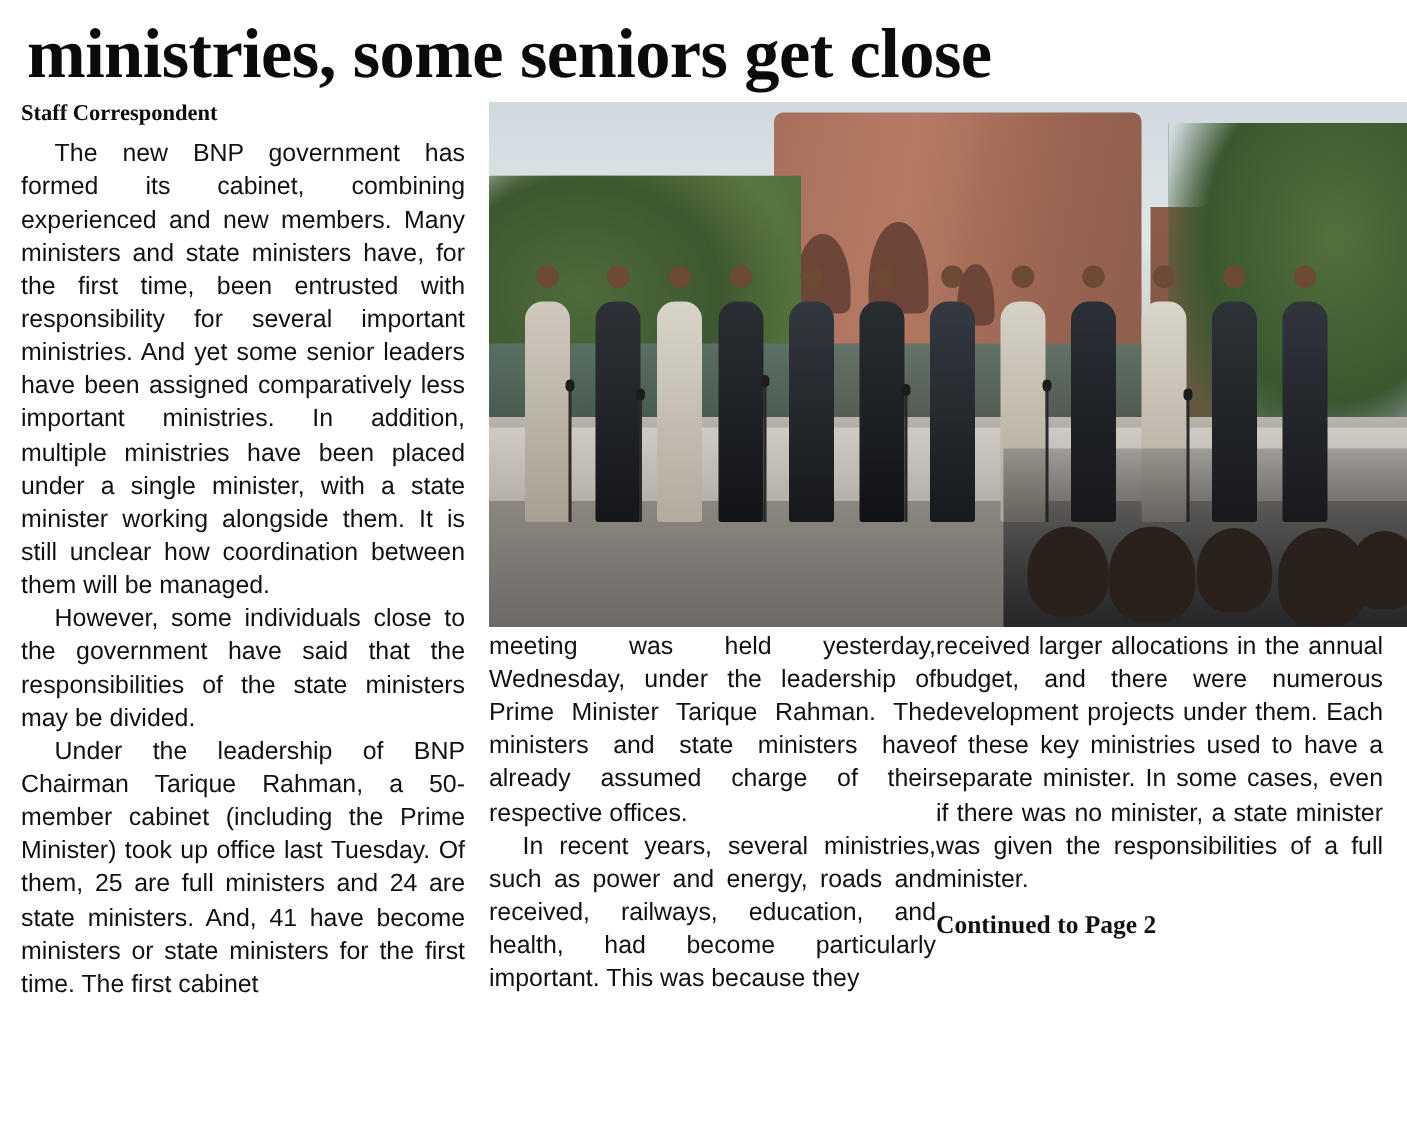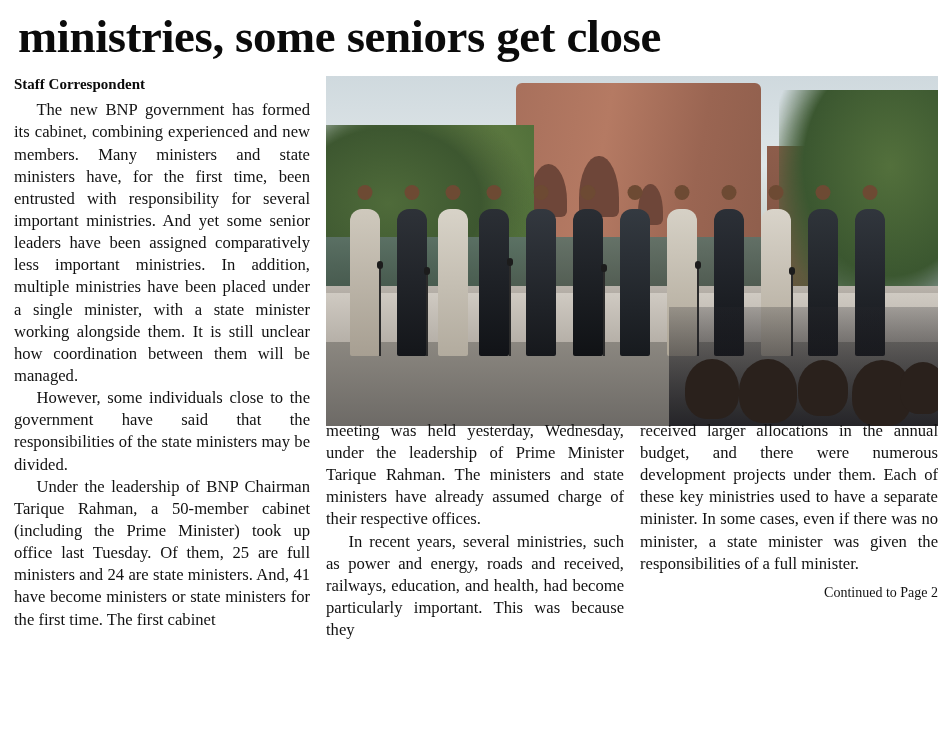--- a/index.html
+++ b/index.html
@@ -32,42 +32,42 @@
     margin: 4px 0 0 0;
     padding: 0 4px;
   }
   .headline .line {
     display: block;
     white-space: nowrap;
   }
   
   .content {
     position: relative;
-    margin-top: 14px;
+    margin-top: 6px;
     display: flex;
     gap: 16px;
   }
   .col {
     width: 296px;
     flex: 0 0 296px;
   }
   .col.mid { width: 300px; flex: 0 0 300px; }
   .col.right { width: 292px; flex: 0 0 292px; }
 
   .byline {
     font-family: "Liberation Serif", serif;
     font-weight: 700;
     font-size: 15px;
     line-height: 1.1;
     margin: 0 0 7px 0;
     color: #0b0b0b;
   }
   p.body {
     margin: 0;
-    font-family: Liberation Serif, serif;
+    font-family: Liberation Sans, sans-serif;
     font-size: 16.6px;
     line-height: 1.335;
     text-align: justify;
     text-justify: inter-word;
     color: #111111;
     hyphens: auto;
   }
   p.body + p.body {
     text-indent: 1.35em;
   }
@@ -172,31 +172,30 @@
     background: linear-gradient(180deg, rgba(40,40,45,.25), rgba(25,25,30,.85));
   }
   .head {
     position: absolute; border-radius: 50% 50% 40% 40%;
     background: #2a211c;
   }
   
   .below-photo {
     position: absolute;
     left: 312px;
-    top: 344px;
+    top: 352px;
     width: 612px;
     display: flex;
-    gap: 16px;
   }
   .below-photo .col { width: 298px; flex: 0 0 298px; }
   .continued {
     margin-top: 10px;
-    text-align: right;
-    font-weight: 400;
-    font-size: 14px;
+    text-align: left;
+    font-weight: 700;
+    font-size: 17px;
     font-family: "Liberation Serif", serif;
   }
 </style>
 </head>
 <body>
 
 <div class="page">
 
   <h1 class="headline">
     <span class="line">ministries, some seniors get close</span>

